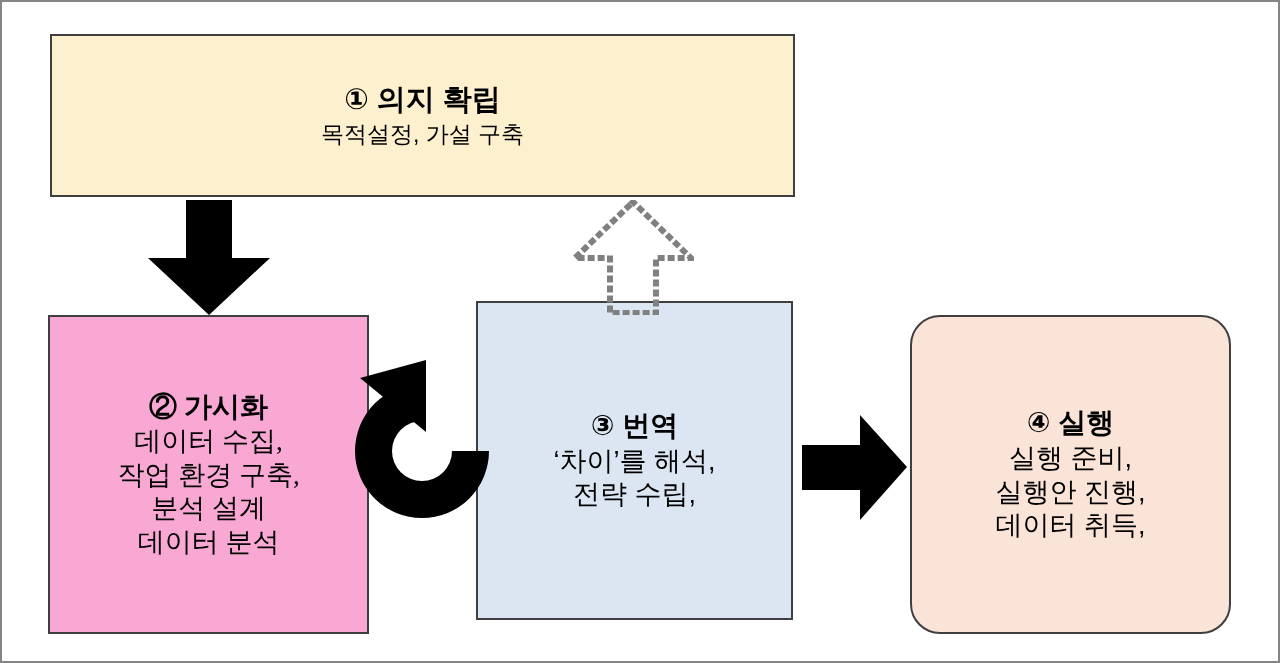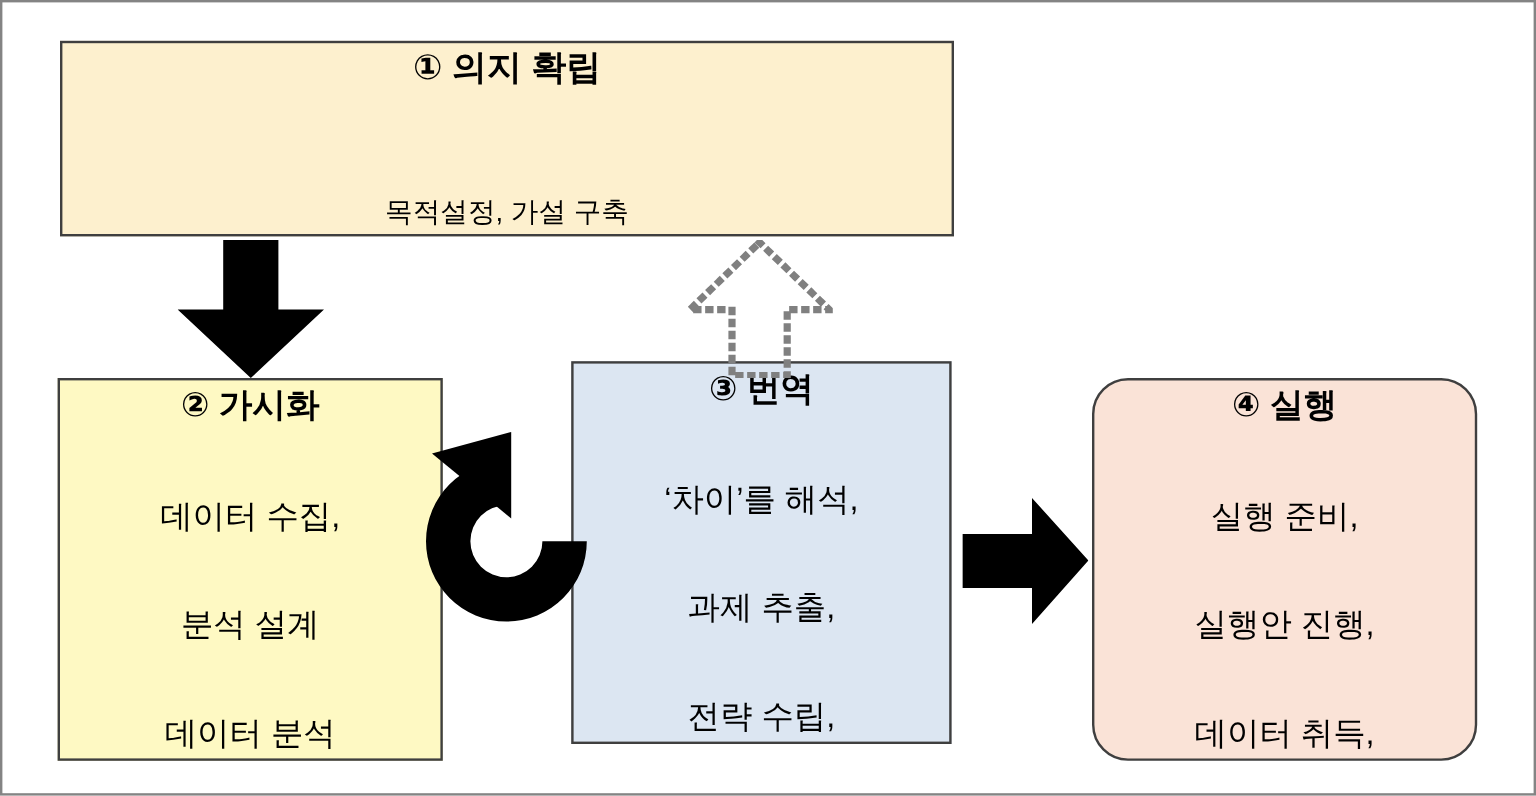--- a/index.html
+++ b/index.html
@@ -25,21 +25,21 @@
   }
 
   
   .box {
     position: absolute;
     box-sizing: border-box;
     border: 2px solid #3f3f3f;
     display: flex;
     flex-direction: column;
     align-items: center;
-    justify-content: space-between;
+    justify-content: center;
     text-align: center;
     color: #000000;
     line-height: 1.24;
     padding: 4px 6px;
   }
   .box .title {
     font-weight: bold;
     white-space: nowrap;
   }
   .box .line {
@@ -124,31 +124,31 @@
 </head>
 <body>
 
 <div id="page">
 
   <div class="box" id="box-1" style="background: rgb(253, 240, 206);">
     <div class="title">① 의지 확립</div>
     <div class="line">목적설정, 가설 구축</div>
   </div>
 
-  <div class="box" id="box-2" style="background: #fef9c3;">
+  <div class="box" id="box-2" style="background: #f9a8d4; font-family: Liberation Serif, serif;">
     <div class="title">② 가시화</div>
     <div class="line">데이터 수집,</div>
+    <div class="line">작업 환경 구축,</div>
     <div class="line">분석 설계</div>
     <div class="line">데이터 분석</div>
   </div>
 
   <div class="box" id="box-3" style="background: rgb(220, 230, 242);">
     <div class="title">③ 번역</div>
     <div class="line">‘차이’를 해석,</div>
-    <div class="line">과제 추출,</div>
     <div class="line">전략 수립,</div>
   </div>
 
   <div class="box" id="box-4" style="background: rgb(250, 227, 215); border-radius: 30px;">
     <div class="title">④ 실행</div>
     <div class="line">실행 준비,</div>
     <div class="line">실행안 진행,</div>
     <div class="line">데이터 취득,</div>
   </div>
 

